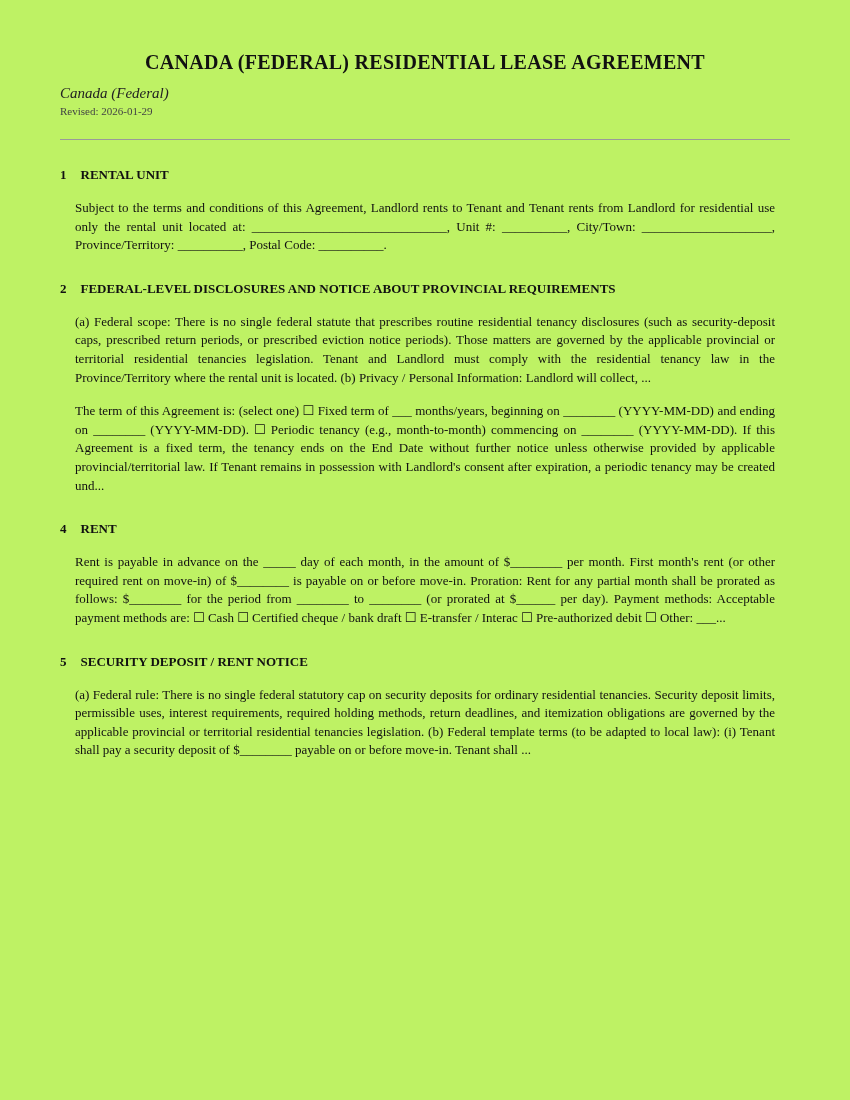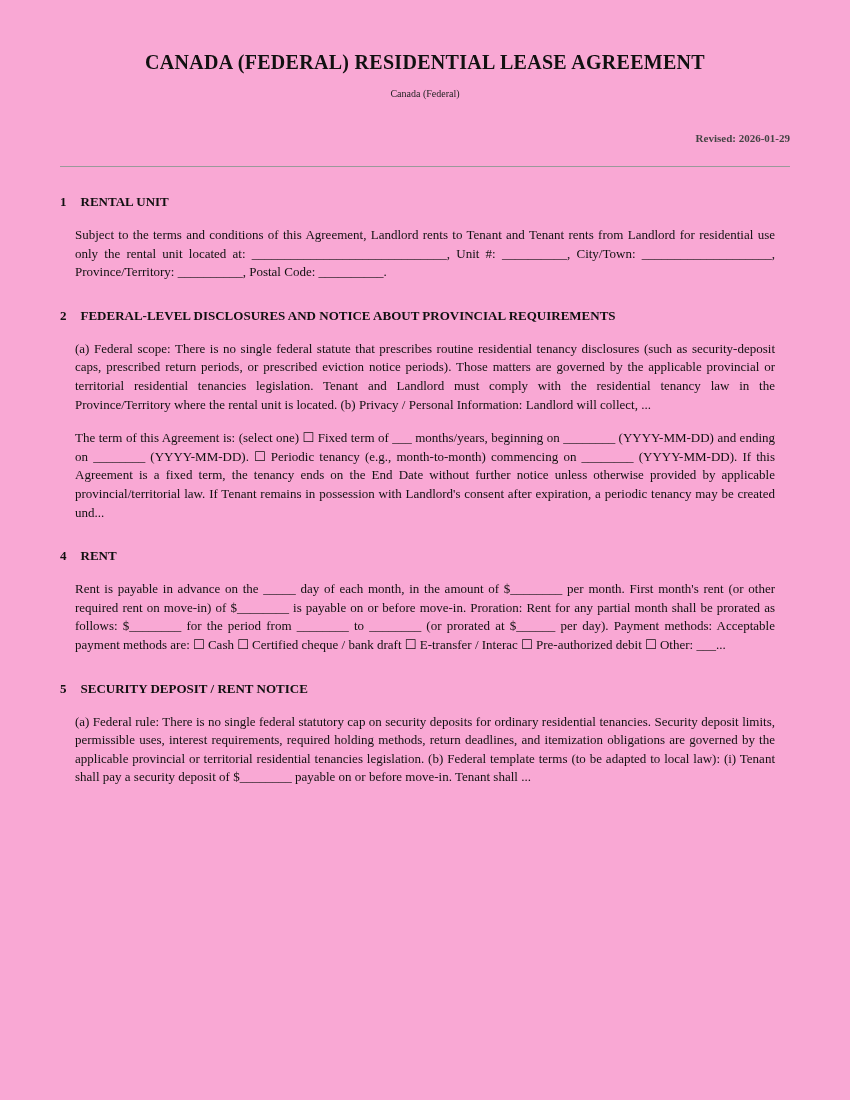--- a/index.html
+++ b/index.html
@@ -12,45 +12,44 @@
     height: 1100px;
     overflow: hidden;
     font-family: "Liberation Serif", "DejaVu Serif", serif;
     color: #111111;
   }
   .page {
     box-sizing: border-box;
     width: 850px;
     height: 1100px;
     padding: 50px 60px 0 60px;
-    background: #f9a8d4;
+    background: #bef264;
   }
   .doc-title {
     margin: 0;
     text-align: center;
     font-size: 20px;
     line-height: 24px;
     font-weight: bold;
     letter-spacing: 0.3px;
     font-family: "Liberation Serif", "DejaVu Serif", serif;
   }
   .doc-subtitle {
     margin: 12px 0 0 0;
-    text-align: center;
-    font-size: 10px;
+    font-style: italic;
+    font-size: 15px;
     line-height: 15px;
     color: #222222;
   }
   .doc-revised {
-    margin: 30px 0 0 0;
-    text-align: right;
+    margin: 3px 0 0 0;
+    text-align: left;
     font-size: 11px;
     line-height: 14px;
     color: #444444;
-    font-weight: bold;
   }
   .doc-divider {
     border: none;
     border-top: 1px solid #9a9a9a;
     margin: 21px 0 0 0;
   }
   .doc-section .sec-h {
     margin: 25px 0 10px 0;
     font-size: 13px;
     line-height: 18px;

